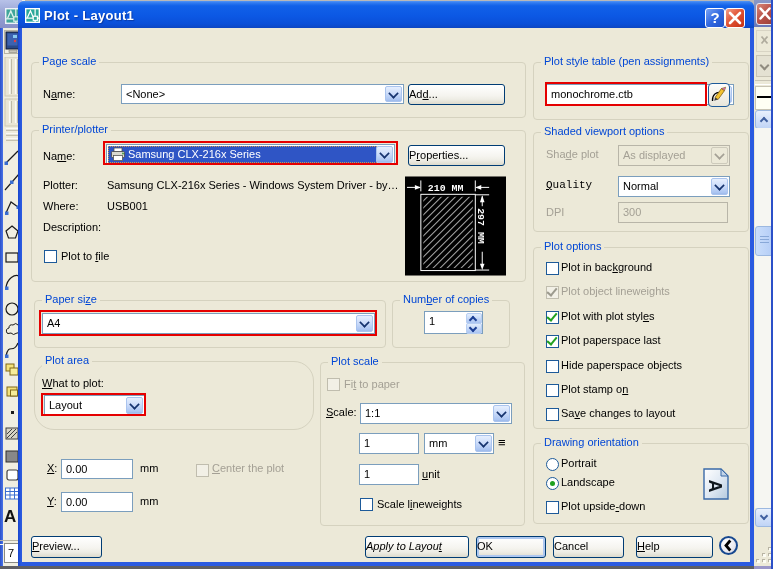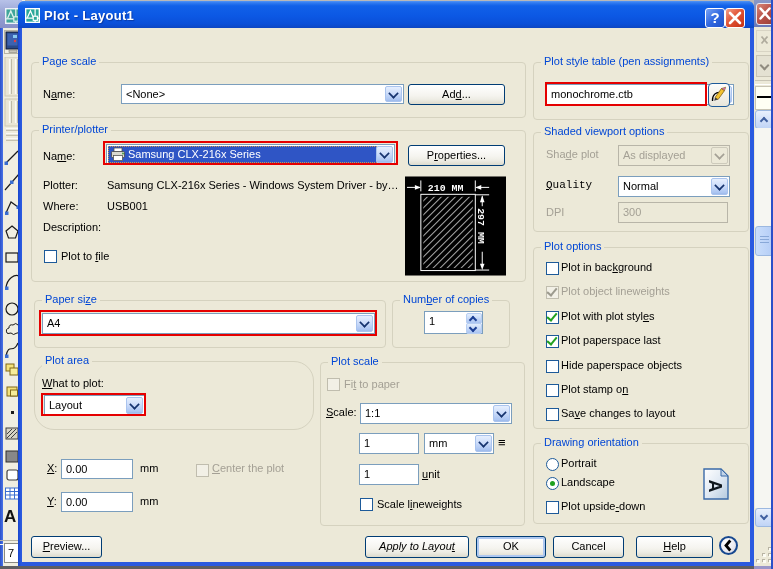--- a/index.html
+++ b/index.html
@@ -22,21 +22,21 @@
 .arr:after{content:"";position:absolute;left:3px;top:2px;width:7px;height:7px;
   border-left:2.6px solid #16336e;border-bottom:2.6px solid #16336e;transform:rotate(-45deg) scale(0.82);}
 .combo.off{background:#ece9d8;border-color:#b8b5a8;}
 .arr.off{background:#ece9d8;border-color:#cdcabb;}
 .arr.off:after{border-color:#a4a095;}
 
 .red{position:absolute;border:2px solid #e50000;pointer-events:none;box-sizing:border-box;}
 
 .btn{position:absolute;border:1px solid #003c74;border-radius:3px;
   background:linear-gradient(180deg,#ffffff 0%,#f5f4ef 55%,#eeede5 75%,#dddbcd 100%);
-  font-size:11px;text-align:center;line-height:19px;color:#000;}
+  font-size:11px;text-align:left;line-height:19px;color:#000;}
 
 .cb{position:absolute;width:11px;height:11px;background:#fff;border:1px solid #1d5a99;}
 .cb.off{background:#f2f0e6;border-color:#c0bdae;}
 .cb .ck{position:absolute;left:2px;top:-1px;width:4px;height:8px;
   border:solid #21a121;border-width:0 2px 2px 0;transform:rotate(40deg);}
 .cb .ck.gry{border-color:#9c9a8e;}
 .rad{position:absolute;width:11px;height:11px;border-radius:50%;background:#fff;border:1px solid #1d5a99;}
 .rad .dot{position:absolute;left:3px;top:3px;width:5px;height:5px;border-radius:50%;background:#1fa11f;}
 .fld{position:absolute;background:#fff;border:1px solid #7b9ebd;line-height:18px;padding-left:4px;box-sizing:border-box;}
 .fld.off{background:#ece9d8;border-color:#b8b5a8;color:#a4a095;}

